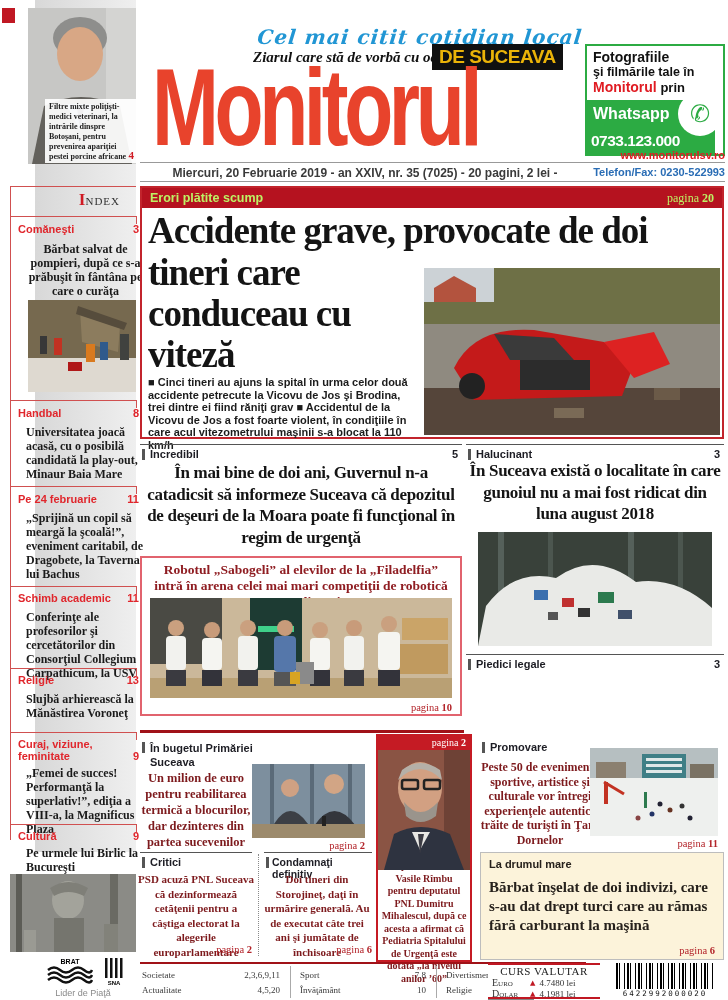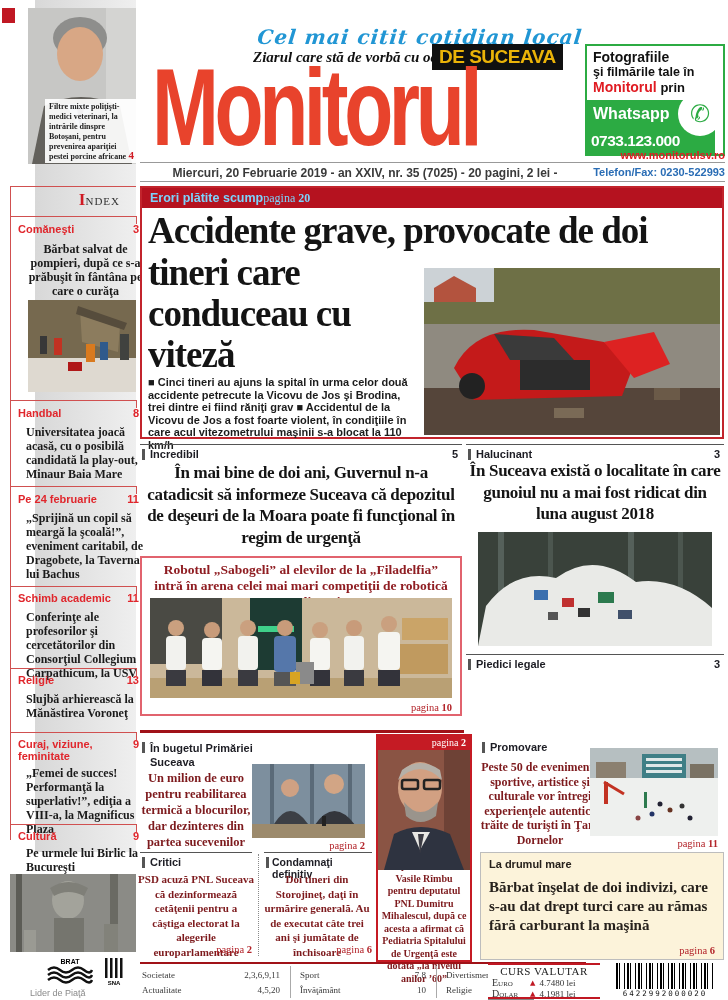--- a/index.html
+++ b/index.html
@@ -28,32 +28,32 @@
   .teaser-caption{background:rgba(255,255,255,.93);font:bold 8px/10px "Liberation Serif",serif;color:#222;padding:3px 4px;box-sizing:border-box;}
   .teaser-page{position:absolute;right:4px;bottom:2px;color:#d01a23;font:bold 11px "Liberation Serif",serif;}
   .corner-marker{background:#c01823;}
 
   
   .gray-band{background:linear-gradient(90deg,#d8d8d8,#efefef);}
   .spine{background:#d05050;}
   .sb-rule{position:absolute;left:0;top:0;width:127px;height:1px;background:#d05050;}
   .sb-rule::after{content:"";position:absolute;right:0;top:0;width:1px;height:8px;background:#d05050;}
   .sb-head{position:absolute;left:8px;width:121px;display:flex;justify-content:space-between;
-           font:bold 11px/12px "Liberation Sans",sans-serif;color:#e0262c;}
+           font:bold 11px/12px "Liberation Sans",sans-serif;color:#e0262c;align-items:flex-end;}
   .sb-text{position:absolute;left:16px;width:119px;font:bold 12px/14px "Liberation Serif",serif;color:#1a1a1a;}
   .sb-text.ctr{text-align:center;}
   .idx-title{font-family:"Liberation Serif",serif;color:#333;text-align:right;}
   .idx-i{color:#d01a23;font-size:17px;font-weight:bold;}
   .idx-rest{font-size:11px;letter-spacing:1px;}
-  .lider{color:#8a8a8a;font:9px "Liberation Sans",sans-serif;text-align:left;}
+  .lider{color:#8a8a8a;font:9px "Liberation Sans",sans-serif;text-align:center;}
 
   
   .lead-box{border:2px solid #c2242c;box-sizing:border-box;background:#fff;}
-  .kicker-bar{position:absolute;left:0;top:0;right:0;height:20px;background:#b5121f;color:#7dd3fc;
-              display:flex;align-items:center;padding:0 8px;box-sizing:border-box;}
+  .kicker-bar{position:absolute;left:0;top:0;right:0;height:20px;background:#b5121f;color:#bef264;
+              display:flex;justify-content:space-between;align-items:center;padding:0 8px;box-sizing:border-box;}
   .kicker-bar .k{font:bold 12.5px "Liberation Sans",sans-serif;}
   .kicker-bar .p{font:12px "Liberation Serif",serif;}
   .hl-top{font:bold 37px/1 "Liberation Serif",serif;letter-spacing:-1px;color:#141414;white-space:nowrap;}
   .hl-rest{font:bold 37px/41px "Liberation Serif",serif;letter-spacing:-1px;color:#141414;}
   .lead-par{font:bold 11px/12.6px "Liberation Sans",sans-serif;color:#1c1c1c;}
 
   .hdr-sec{position:absolute;display:flex;justify-content:space-between;border-top:1.5px solid #555;
            padding:3px 4px 0 10px;box-sizing:border-box;font:bold 11px "Liberation Sans",sans-serif;color:#1d1d24;}
   .hdr-sec::before{content:"";position:absolute;left:2px;top:4px;width:3px;height:11px;background:#555;}
   .hl{font:bold 17px/21.5px "Liberation Serif",serif;letter-spacing:-.3px;color:#141414;text-align:center;}

